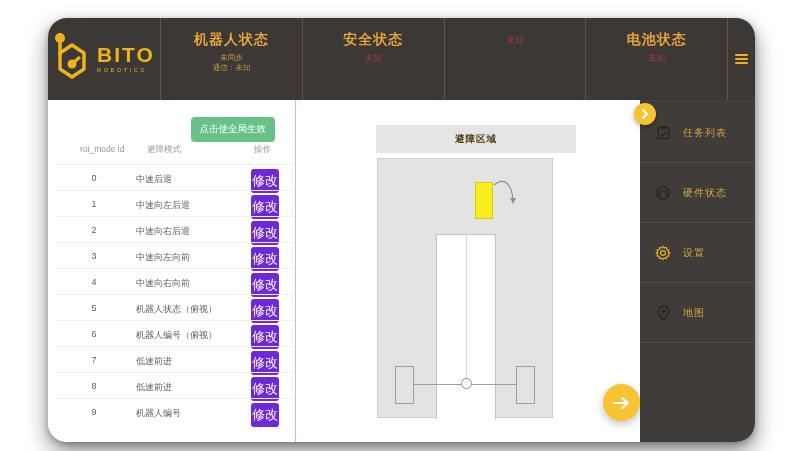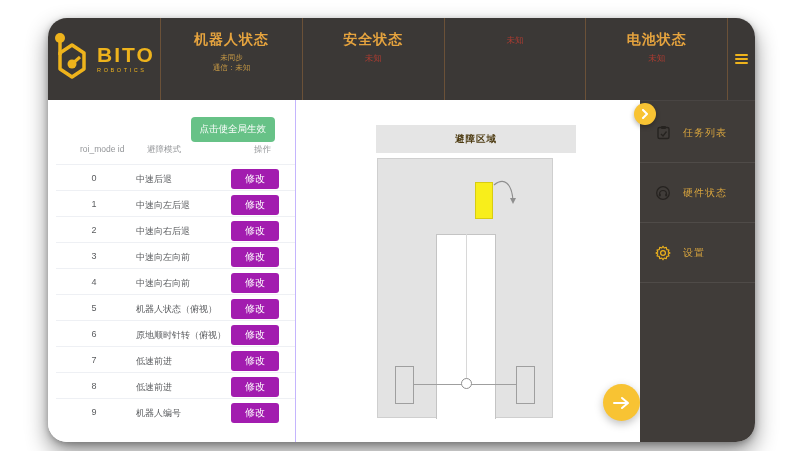--- a/index.html
+++ b/index.html
@@ -39,22 +39,22 @@
   .col-headers { position:absolute; top:44px; left:0; width:100%; height:16px;
     font-size:8.5px; color:#949699; }
   .col-h1 { position:absolute; left:24px; }
   .col-h2 { position:absolute; left:79px;margin-left:12px; }
   .col-h3 { position:absolute; left:198px; }
   .tbody { position:absolute; top:64px; left:0; width:100%; }
   .trow { position:relative; height:26px; border-top:1px solid #eef0f4; }
   .trow .cid { position:absolute; left:26px; top:8px; width:24px; text-align:center;
     font-size:9px; color:#5a5c5f; }
   .trow .cmode { position:absolute; left:80px; top:8px; font-size:9px; color:#5a5c5f; }
-  .modify-btn { position:absolute; right:16px; top:4px; background:#a21caf; color:#fff;
-    font-size:10px; padding:3px 14px; border:none; border-radius:3px; cursor:pointer; }
+  .modify-btn { position:absolute; right:16px; top:4px; background:#6d28d9; color:#fff;
+    font-size:13px; padding:3px 1px; border:none; border-radius:3px; cursor:pointer; }
 
   
   .map-banner { position:absolute; left:328px; top:25px; width:200px; height:28px;
     background:#e5e5e5; display:flex; align-items:center; justify-content:center; }
   .map-banner span { font-size:9.5px; color:#4c3a10; font-weight:bold; letter-spacing:1px; }
   .map-canvas { position:absolute; left:329px; top:58px; width:176px; height:260px;
     background:#e3e3e3; border:1px solid #cfcfcf; }
   .notch { position:absolute; left:58px; top:75px; width:60px; height:185px;
     background:#ffffff; border-left:1px solid #c4c4c4; border-right:1px solid #c4c4c4;
     border-top:1px solid #c4c4c4; }
@@ -194,21 +194,21 @@
           </div>
 
           <div class="trow">
             <span class="cid">5</span>
             <span class="cmode">机器人状态（俯视）</span>
             <button class="modify-btn">修改</button>
           </div>
 
           <div class="trow">
             <span class="cid">6</span>
-            <span class="cmode">原地顺时针转（俯视）</span>
+            <span class="cmode">机器人编号（俯视）</span>
             <button class="modify-btn">修改</button>
           </div>
 
           <div class="trow">
             <span class="cid">7</span>
             <span class="cmode">低速前进</span>
             <button class="modify-btn">修改</button>
           </div>
 
           <div class="trow">
@@ -283,16 +283,25 @@
         <div class="side-item active">
           <span class="side-icon">
               <svg width="16" height="16" viewBox="0 0 16 16">
                 <path d="M8 1.2 L9.2 3 L11.3 2.4 L11.8 4.6 L14 5 L13.2 7 L15 8 L13.2 9 L14 11 L11.8 11.4 L11.3 13.6 L9.2 13 L8 14.8 L6.8 13 L4.7 13.6 L4.2 11.4 L2 11 L2.8 9 L1 8 L2.8 7 L2 5 L4.2 4.6 L4.7 2.4 L6.8 3 Z" stroke="currentColor" stroke-width="1.1" fill="none" stroke-linejoin="round"></path>
                 <circle cx="8" cy="8" r="2.4" stroke="currentColor" stroke-width="1.2" fill="none"></circle>
               </svg>
             </span>
           <span class="side-label">设置</span>
         </div>
 
+        <div class="side-item">
+          <span class="side-icon">
+              <svg width="13" height="16" viewBox="0 0 13 16">
+                <path d="M6.5 1 a5.2 5.2 0 0 1 5.2 5.2 c0 3.6 -5.2 8.8 -5.2 8.8 s-5.2 -5.2 -5.2 -8.8 A5.2 5.2 0 0 1 6.5 1 Z" stroke="currentColor" stroke-width="1.3" fill="none"></path>
+                <circle cx="6.5" cy="6.2" r="1.8" fill="currentColor"></circle>
+              </svg>
+            </span>
+          <span class="side-label">地图</span>
+        </div>
       </div>
     </div>
   </div>
 </div>
 
 </body></html>

